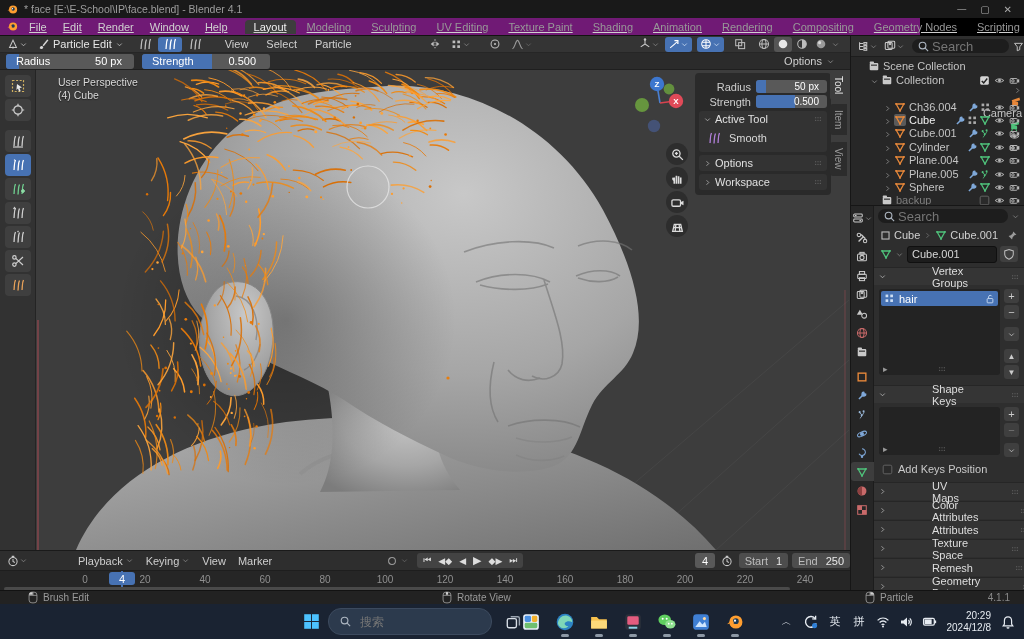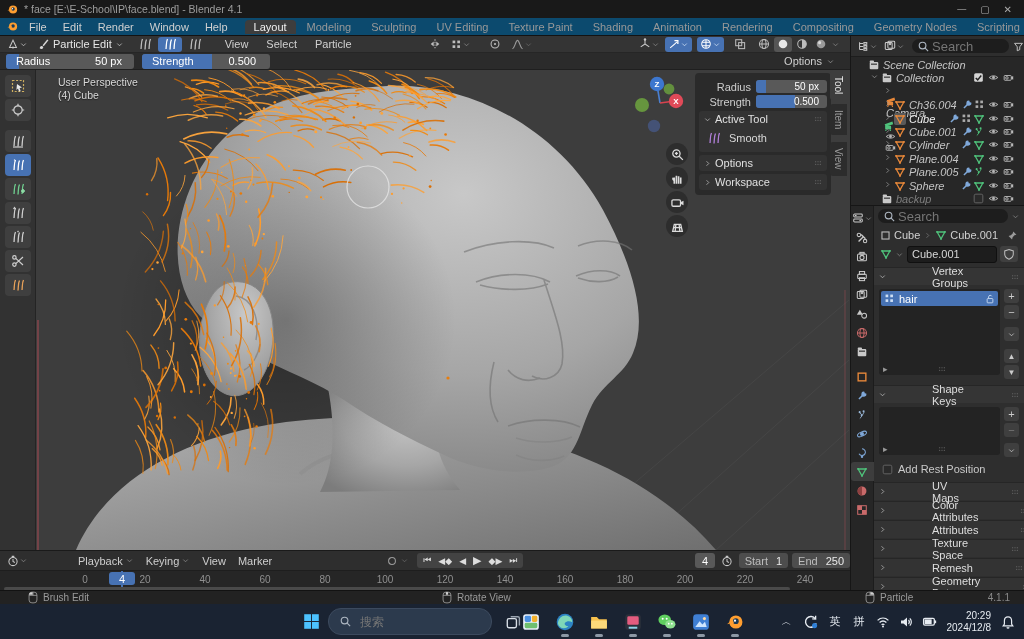--- a/index.html
+++ b/index.html
@@ -5,21 +5,21 @@
   html,body{margin:0;padding:0;background:#000;}
   #app{position:relative;width:1024px;height:639px;overflow:hidden;
        font-family:"Liberation Sans","DejaVu Sans",sans-serif;font-size:11px;color:#cfcfcf;
        -webkit-font-smoothing:antialiased;}
   .abs{position:absolute;}
   .row{display:flex;align-items:center;}
   .ic{display:inline-flex;align-items:center;justify-content:center;line-height:0;}
   .ic svg{display:block;}
   
   #titlebar{left:0;top:0;width:1024px;height:18px;background:#191919;display:flex;align-items:center;color:#9d9d9d;font-size:10.5px;}
-  #topbar{left:0;top:18px;width:1024px;height:18px;background:#0c4a6e;display:flex;align-items:center;border-bottom:1px solid #131313;box-sizing:border-box;}
+  #topbar{left:0;top:18px;width:920px;height:18px;background:#701a75;display:flex;align-items:center;border-bottom:1px solid #131313;box-sizing:border-box;text-decoration:underline;}
   .menu-item{padding:0 8px;color:#d0d0d0;cursor:default;}
   .wtab{padding:1px 9px;margin:0 1px;border-radius:4px 4px 0 0;color:#989898;white-space:nowrap;}
   .wtab.active{background:#3d3d3d;color:#f0f0f0;}
   .idfield{background:#2a2a2a;border:1px solid #3a3a3a;border-radius:3px;height:14px;display:flex;align-items:center;padding:0 4px;color:#d7d7d7;}
   #vp-header{left:0;top:36px;width:850px;height:17px;background:#343434;display:flex;align-items:center;border-bottom:1px solid #262626;box-sizing:border-box;}
   #tool-settings{left:0;top:53px;width:850px;height:17px;background:#2b2b2b;display:flex;align-items:center;border-bottom:1px solid #1f1f1f;box-sizing:border-box;}
   .hbtn{display:flex;align-items:center;height:15px;border-radius:3px;padding:0 3px;}
   .hbtn.on{background:#4772b3;}
   .slider{position:relative;height:15px;border-radius:3px;background:#595959;overflow:hidden;display:flex;align-items:center;}
   .slider .fill{position:absolute;left:0;top:0;bottom:0;background:#4772b3;}
@@ -38,21 +38,21 @@
   .panel{background:#333333;border-radius:3px;margin-top:3px;}
   .panel-h{display:flex;align-items:center;height:16px;padding:0 4px;color:#e0e0e0;}
   .rtab{position:absolute;left:794px;width:17px;border-radius:3px 0 0 3px;background:#2c2c2c;color:#9a9a9a;
         writing-mode:vertical-rl;display:flex;align-items:center;justify-content:center;font-size:10px;padding:6px 0;}
   .rtab.active{background:#3d3d3d;color:#e8e8e8;}
   
   #outliner{left:850px;top:36px;width:174px;height:169px;background:#272727;border-left:1px solid #161616;box-sizing:border-box;overflow:hidden;}
   #outliner-header{display:flex;align-items:center;height:20px;background:#2e2e2e;border-bottom:1px solid #1d1d1d;padding:0 3px;}
   .searchbox{display:flex;align-items:center;background:#1d1d1d;border-radius:8px;height:14px;padding:0 5px;color:#888;}
   .searchbox input{background:transparent;border:0;outline:0;color:#bbb;font-size:13px;width:70px;font-family:inherit;}
-  .ol-row{display:flex;align-items:flex-start;height:13.4px;padding-right:8px;color:#c4c4c4;font-style:italic;}
+  .ol-row{display:flex;align-items:flex-end;height:13.4px;padding-right:2px;color:#c4c4c4;}
   .ol-row .nm{margin-left:3px;white-space:nowrap;}
   .ol-spacer{flex:1;}
   #properties{left:850px;top:205px;width:174px;height:385px;background:#2e2e2e;border-left:1px solid #161616;border-top:1px solid #161616;box-sizing:border-box;}
   #prop-tabs{position:absolute;left:0;top:0;width:23px;height:385px;background:#262626;border-right:1px solid #1c1c1c;box-sizing:border-box;display:flex;flex-direction:column;align-items:center;}
   .ptab{width:23px;height:19px;display:flex;align-items:center;justify-content:center;}
   .ptab.active{background:#3d3d3d;border-radius:3px 0 0 3px;}
   .pp-h{display:flex;align-items:center;height:17px;background:#353535;border-top:1px solid #262626;color:#dedede;padding:0 4px;gap:41px;}
   .pp-col{display:flex;flex-direction:column;gap:2px;}
   .sqbtn{width:15px;height:14px;background:#3f3f3f;border-radius:3px;display:flex;align-items:center;justify-content:center;color:#ccc;}
   .listbox{background:#232323;border-radius:3px;position:relative;}
@@ -1827,21 +1827,21 @@
               </div>
             </div>
           </div>
         </div>
         <div class="row" style="padding: 2px 8px 6px; gap: 5px;">
           <span class="ic">
             <svg width="11" height="11" viewBox="0 0 14 14" fill="none" stroke="#c9c9c9" stroke-width="1.2">
               <rect x="1.5" y="1.5" width="11" height="11" rx="2" fill="#2a2a2a" stroke="#666"></rect>
             </svg>
           </span>
-          <span style="color: rgb(201, 201, 201);">Add Rest Position</span>
+          <span style="color: rgb(201, 201, 201);">Add Keys Position</span>
         </div>
         <div class="pp-h" style="margin-top: 1px; background: rgb(51, 51, 51);">
           <span class="ic">
             <svg width="9" height="9" viewBox="0 0 14 14" fill="none" stroke="#bbb" stroke-width="1.2">
               <path d="M5.5 3.5 L9 7 L5.5 10.5"></path>
             </svg>
           </span>
           <span style="margin-left: 4px;">UV Maps</span>
           <span class="ic" style="margin-left: auto;">
             <svg width="10" height="8" viewBox="0 0 14 14" fill="none" stroke="#c9c9c9" stroke-width="1.2">

